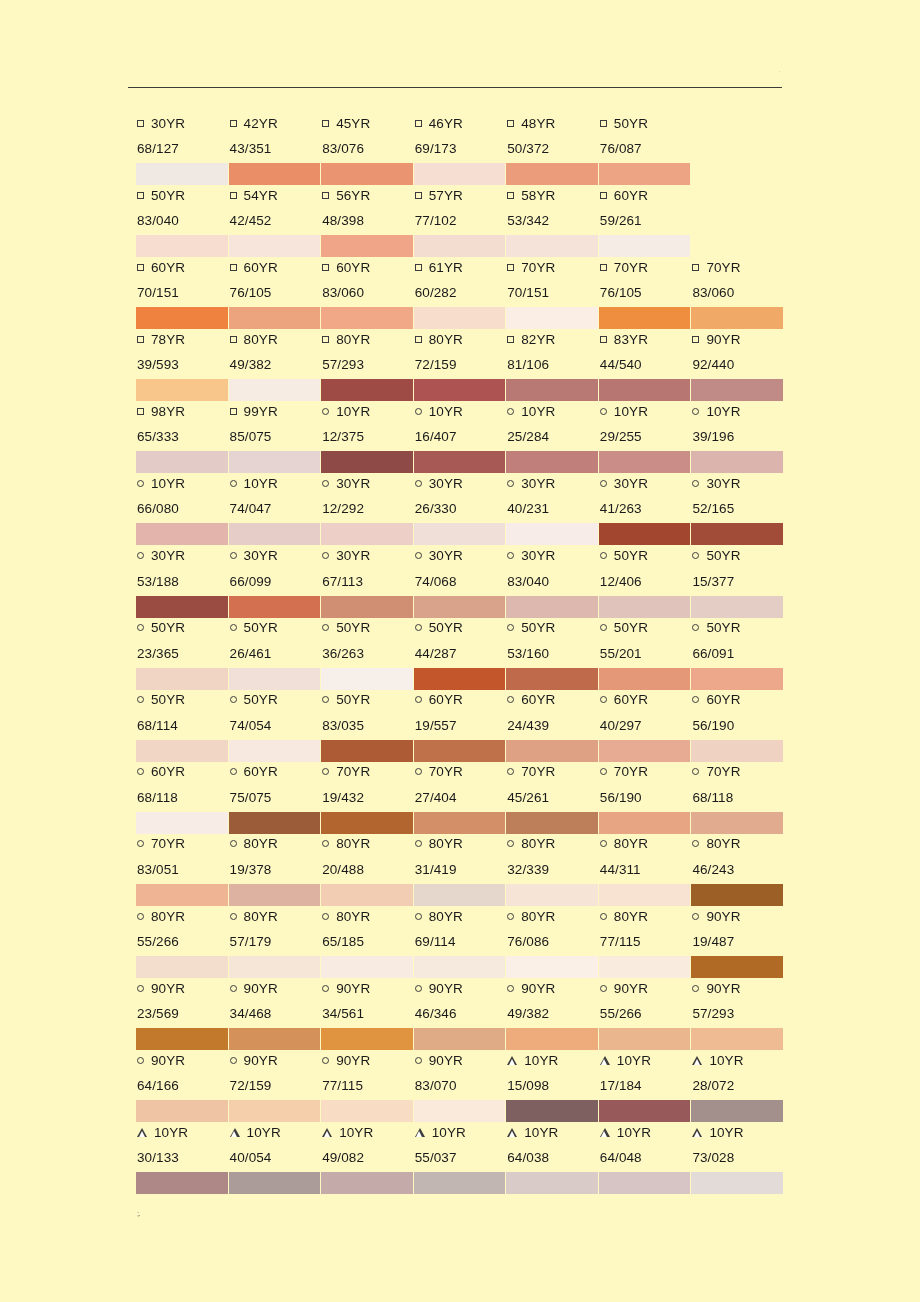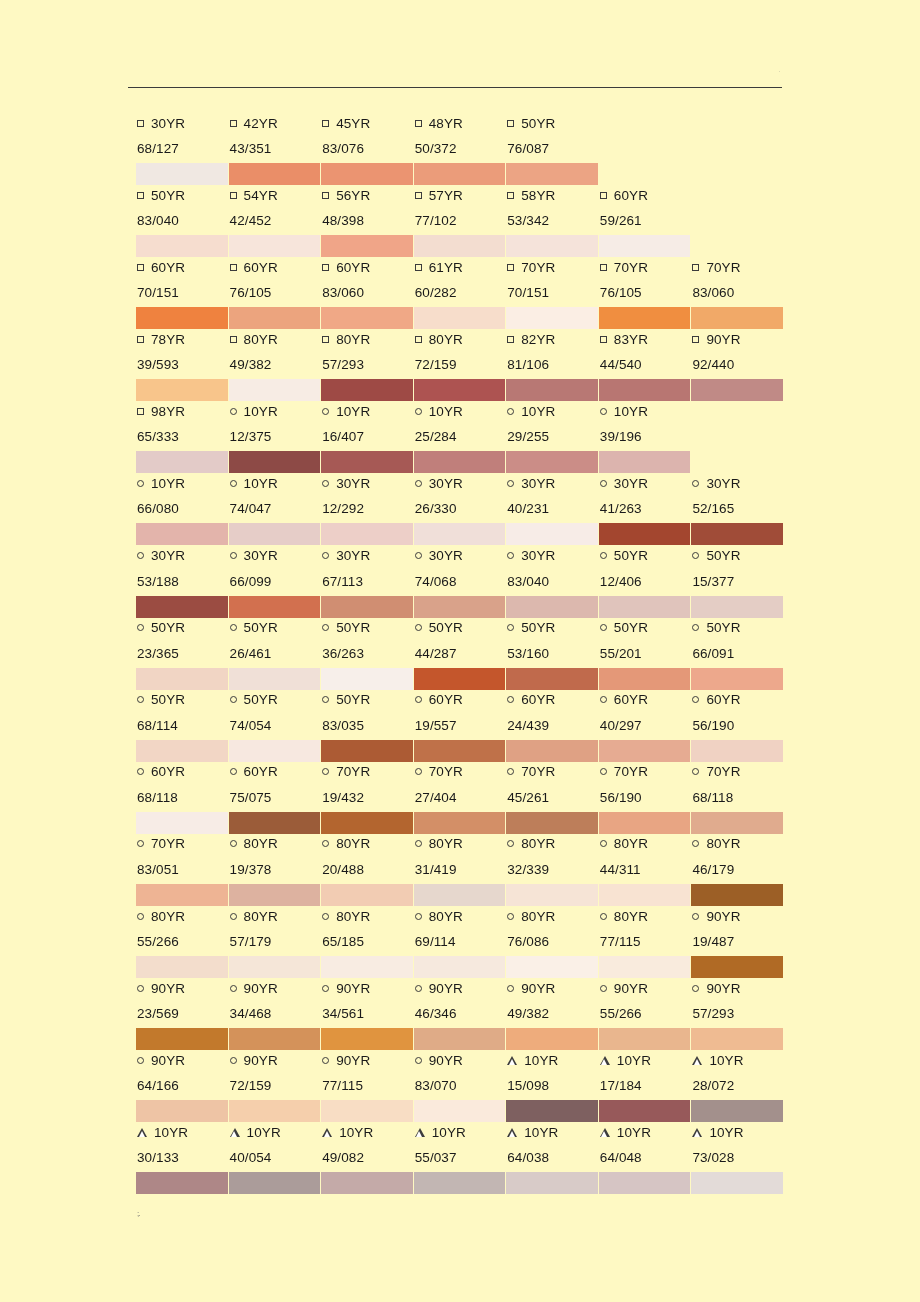--- a/index.html
+++ b/index.html
@@ -188,20 +188,28 @@
           <div class="cell-head">
             <span class="sym sym-square"></span>
             <span class="hue">45YR</span>
           </div>
           <div class="code">83/076</div>
           <div class="swatch" style="background: rgb(235, 148, 113);"></div>
         </div>
         <div class="cell">
           <div class="cell-head">
             <span class="sym sym-square"></span>
+            <span class="hue">46YR</span>
+          </div>
+          <div class="code">69/173</div>
+          <div class="swatch" style="background: rgb(247, 222, 210);"></div>
+        </div>
+        <div class="cell">
+          <div class="cell-head">
+            <span class="sym sym-square"></span>
             <span class="hue">48YR</span>
           </div>
           <div class="code">50/372</div>
           <div class="swatch" style="background: rgb(235, 156, 122);"></div>
         </div>
         <div class="cell">
           <div class="cell-head">
             <span class="sym sym-square"></span>
             <span class="hue">50YR</span>
           </div>
@@ -379,20 +387,28 @@
         <div class="cell">
           <div class="cell-head">
             <span class="sym sym-square"></span>
             <span class="hue">98YR</span>
           </div>
           <div class="code">65/333</div>
           <div class="swatch" style="background: rgb(227, 203, 200);"></div>
         </div>
         <div class="cell">
           <div class="cell-head">
+            <span class="sym sym-square"></span>
+            <span class="hue">99YR</span>
+          </div>
+          <div class="code">85/075</div>
+          <div class="swatch" style="background: rgb(230, 212, 210);"></div>
+        </div>
+        <div class="cell">
+          <div class="cell-head">
             <span class="sym sym-circle"></span>
             <span class="hue">10YR</span>
           </div>
           <div class="code">12/375</div>
           <div class="swatch" style="background: rgb(141, 74, 70);"></div>
         </div>
         <div class="cell">
           <div class="cell-head">
             <span class="sym sym-circle"></span>
             <span class="hue">10YR</span>
@@ -762,21 +778,21 @@
             <span class="hue">80YR</span>
           </div>
           <div class="code">44/311</div>
           <div class="swatch" style="background: rgb(248, 227, 210);"></div>
         </div>
         <div class="cell">
           <div class="cell-head">
             <span class="sym sym-circle"></span>
             <span class="hue">80YR</span>
           </div>
-          <div class="code">46/179</div>
+          <div class="code">46/243</div>
           <div class="swatch" style="background: rgb(156, 95, 38);"></div>
         </div>
       </div>
       <div class="chart-row">
         <div class="cell">
           <div class="cell-head">
             <span class="sym sym-circle"></span>
             <span class="hue">80YR</span>
           </div>
           <div class="code">55/266</div>

